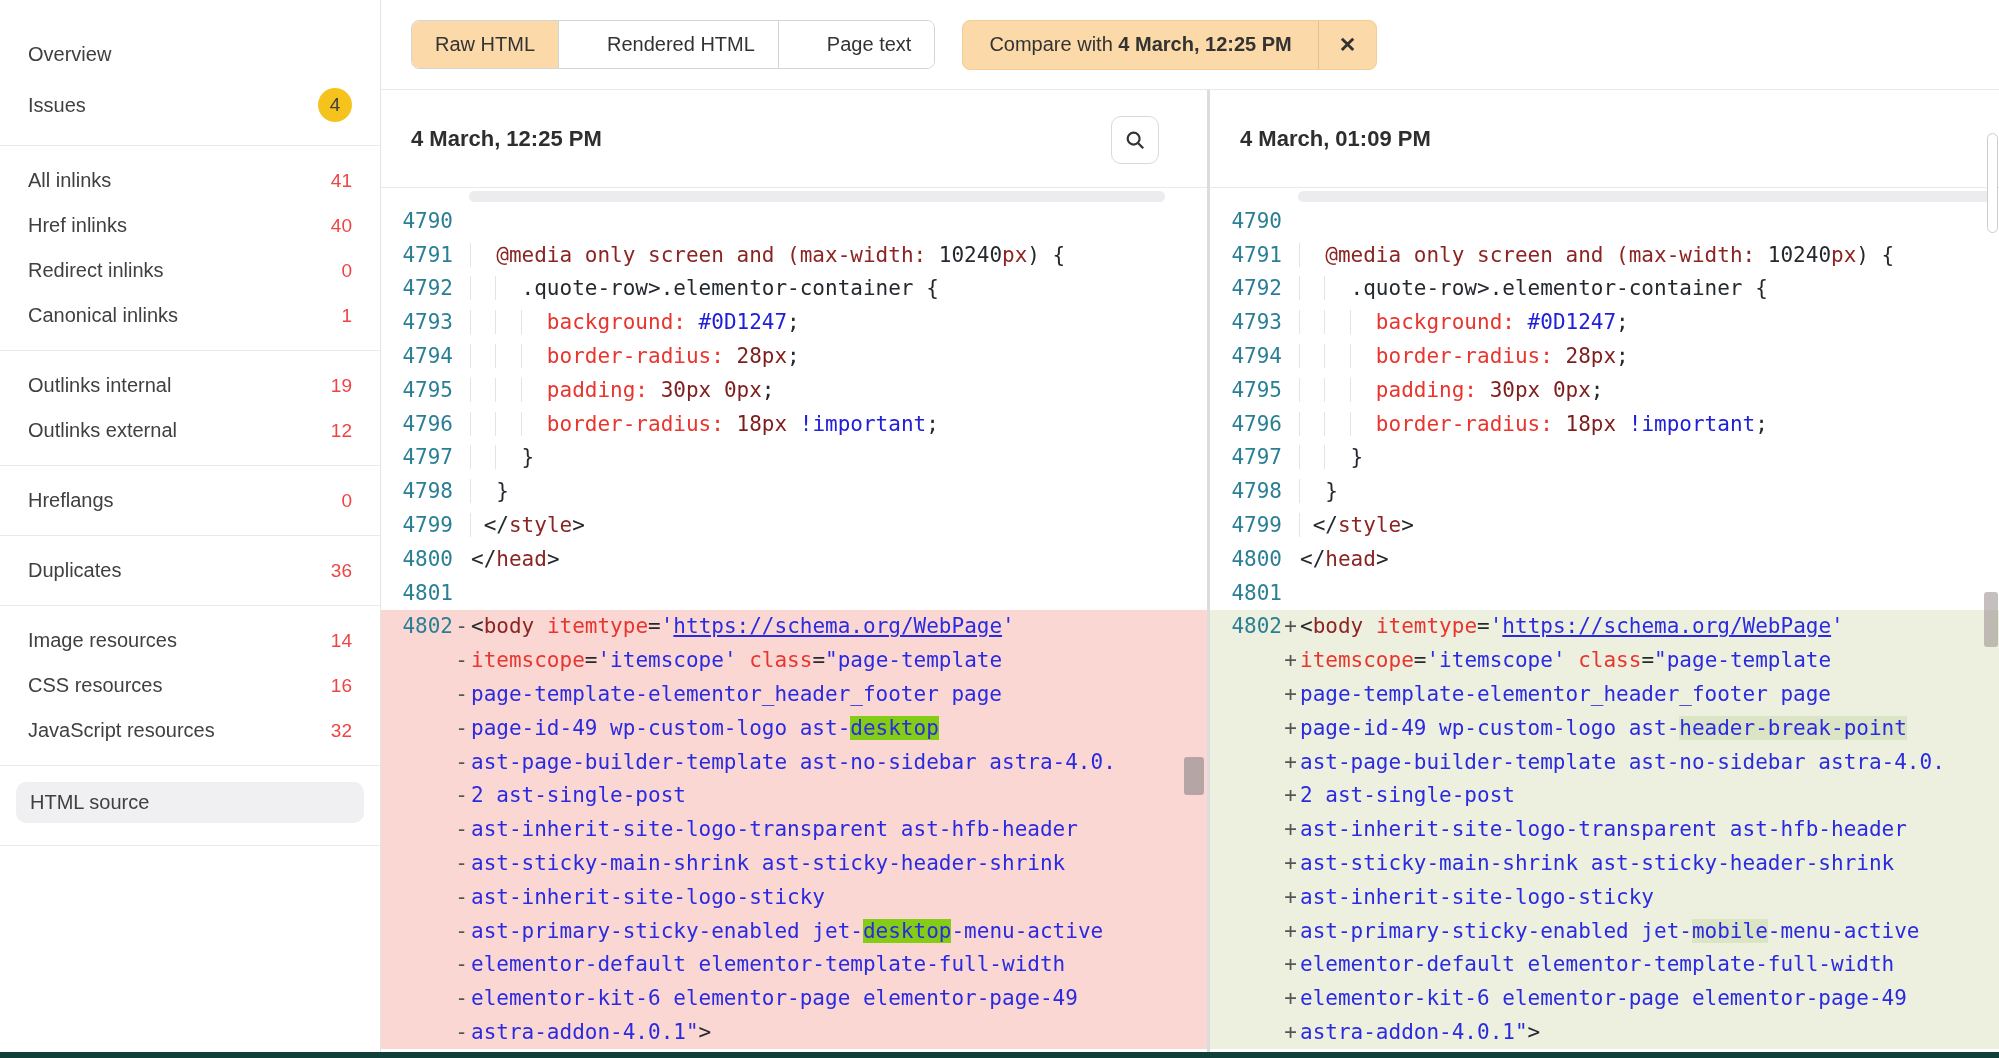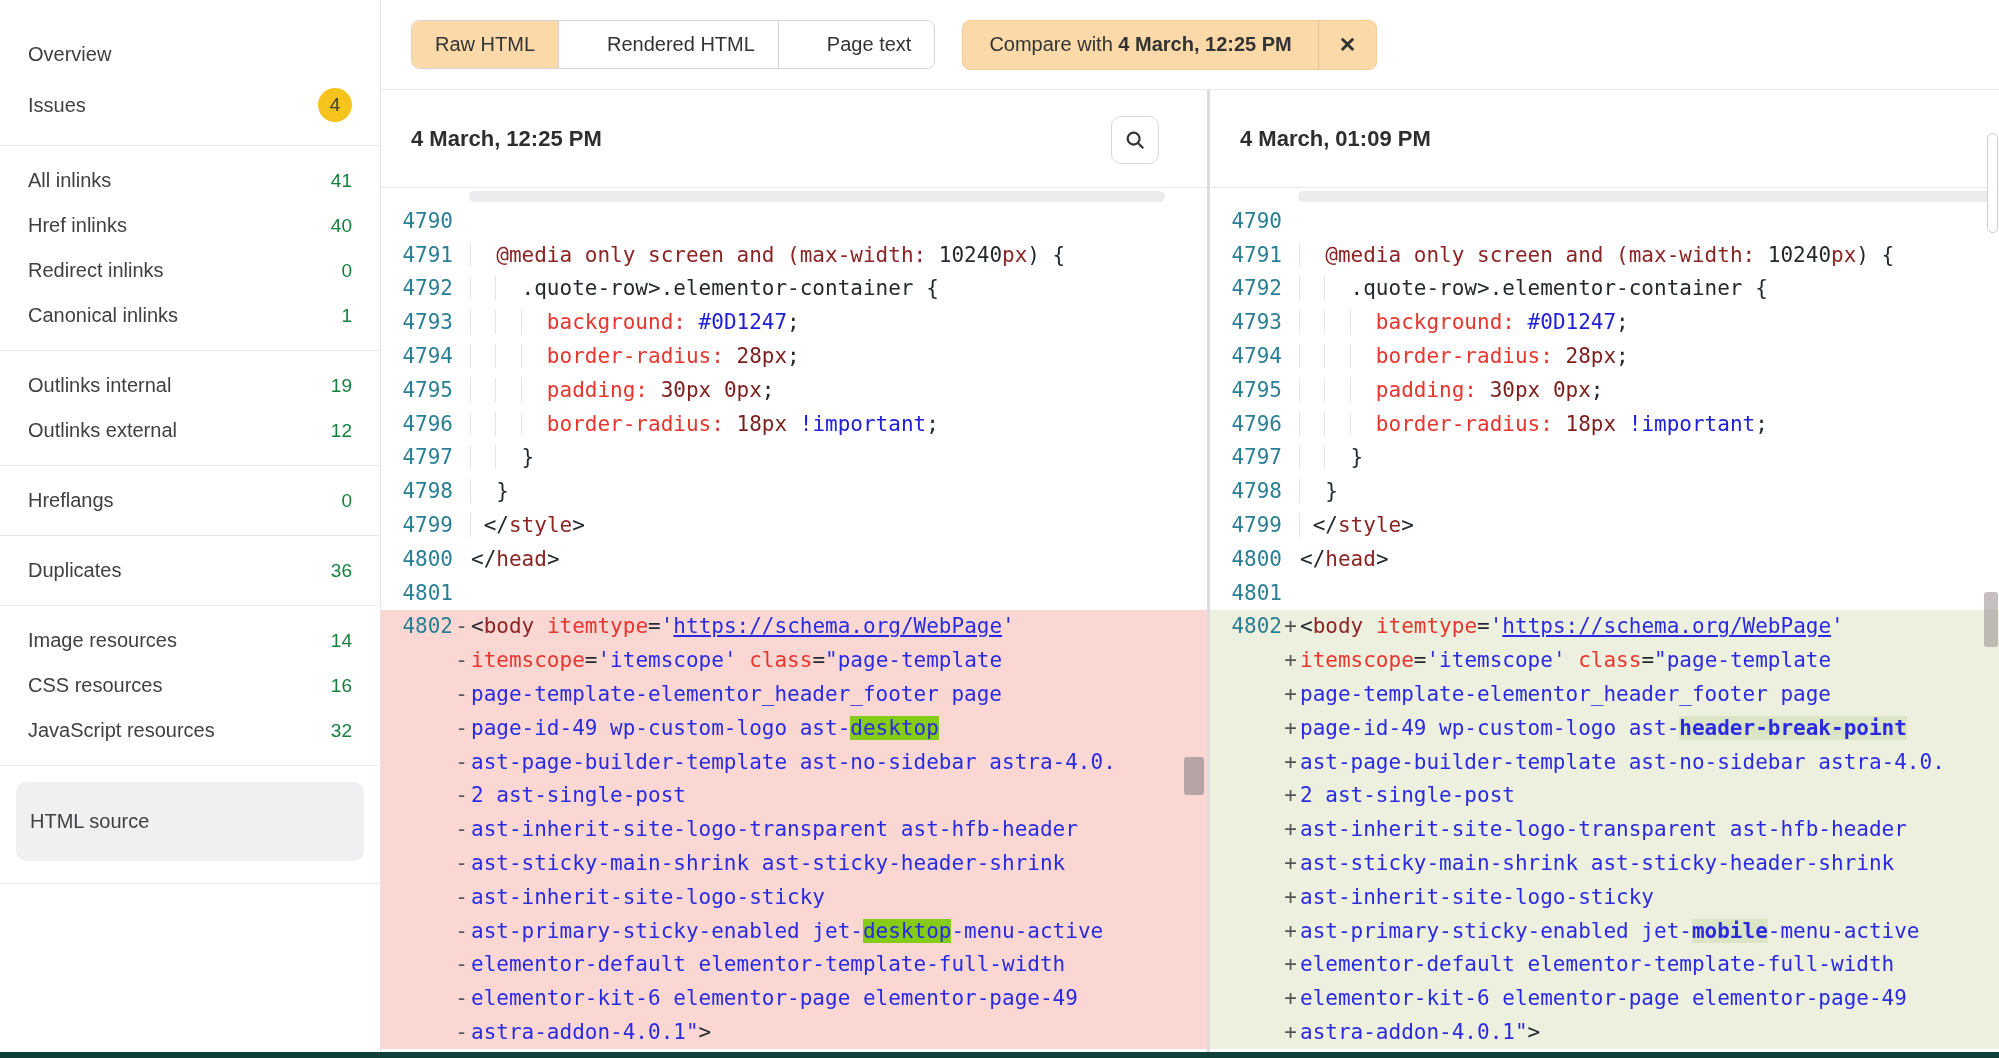--- a/index.html
+++ b/index.html
@@ -6,24 +6,24 @@
   html,body { width:1999px; height:1058px; overflow:hidden; background:#fff;
     font-family:"Liberation Sans", sans-serif; color:#3d3d3d; }
   .app { position:relative; width:1999px; height:1058px; display:flex; }
 
   
   .sidebar { width:381px; flex:none; border-right:1px solid #e4e4e4; padding-top:26px; background:#fff; }
   .sb-group { padding:6px 0; }
   .sb-div { border-top:1px solid #eaeaea; margin:6px 0; }
   .sb-item { display:flex; justify-content:space-between; align-items:center;
     padding:11px 28px; font-size:20px; color:#404040; cursor:pointer; }
-  .sb-item .cnt { color:#15803d; font-size:19px; }
+  .sb-item .cnt { color:#ef4444; font-size:19px; }
   .badge { background:#f6c31d; color:#3d3d3d; width:34px; height:34px; border-radius:50%;
     display:flex; align-items:center; justify-content:center; font-size:19px; }
-  .sb-item.sel { background:#f0f0f2; border-radius:10px; margin:4px 16px 10px; padding:28px 14px; }
+  .sb-item.sel { background:#f0f0f2; border-radius:10px; margin:4px 16px 10px; padding:9px 14px; }
 
   
   .content { flex:1; display:flex; flex-direction:column; min-width:0; }
   .toolbar { height:90px; display:flex; align-items:center; padding-left:30px;
     border-bottom:1px solid #e9e9e9; }
   .tabs { display:inline-flex; border:1px solid #d4d4d4; border-radius:8px; overflow:hidden; background:#fff; }
   .tab { padding:12px 23px; font-size:20px; color:#333; background:#fff; cursor:pointer; white-space:nowrap; }
   .tab + .tab { border-left:1px solid #d4d4d4;padding-left:48px; }
   .tab.active { background:#fbd9a8; border-left:none; }
   .cmp { display:inline-flex; align-items:center; background:#fbd9a8; border:1px solid #f3cd96;
@@ -60,21 +60,21 @@
   .crow.ins { background:#eef0df; }
   .guide { position:absolute; top:0; bottom:0; width:0; border-left:1px solid #e4e4e4; }
   .pl  { color:#24292e; }
   .tag { color:#8b2423; }
   .attr{ color:#e8352e; }
   .val { color:#2a2ae0; }
   .url { color:#2a2ae0; text-decoration:underline; }
   .grn { color:#7f1d1d; }
   .blu { color:#2020d8; }
   .hld { color:#2a2ae0; background:#84cc16; }
-  .hli { color:#2a2ae0; background:#dce4c6;font-weight:bold; }
+  .hli { color:#2a2ae0; background:#dce4c6; }
 
   
   .bottom-bar { position:absolute; left:0; right:0; bottom:0; height:6px; background:#11403a; }
   .thumb-left { position:absolute; left:1184px; top:757px; width:20px; height:38px;
     background:rgba(158,149,149,0.75); border-radius:3px; }
   .thumb-right { position:absolute; right:1px; top:592px; width:14px; height:55px;
     background:rgba(158,149,149,0.6); border-radius:3px; }
   .pill-topright { position:absolute; right:1px; top:133px; width:11px; height:100px;
     background:#fff; border:1px solid #ccc; border-radius:6px; }
 </style>

